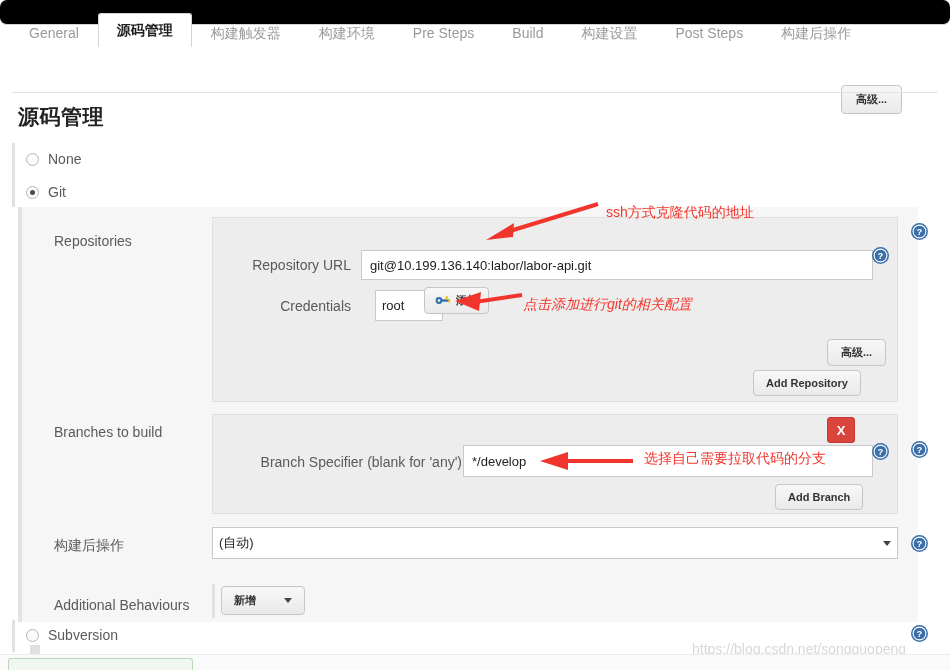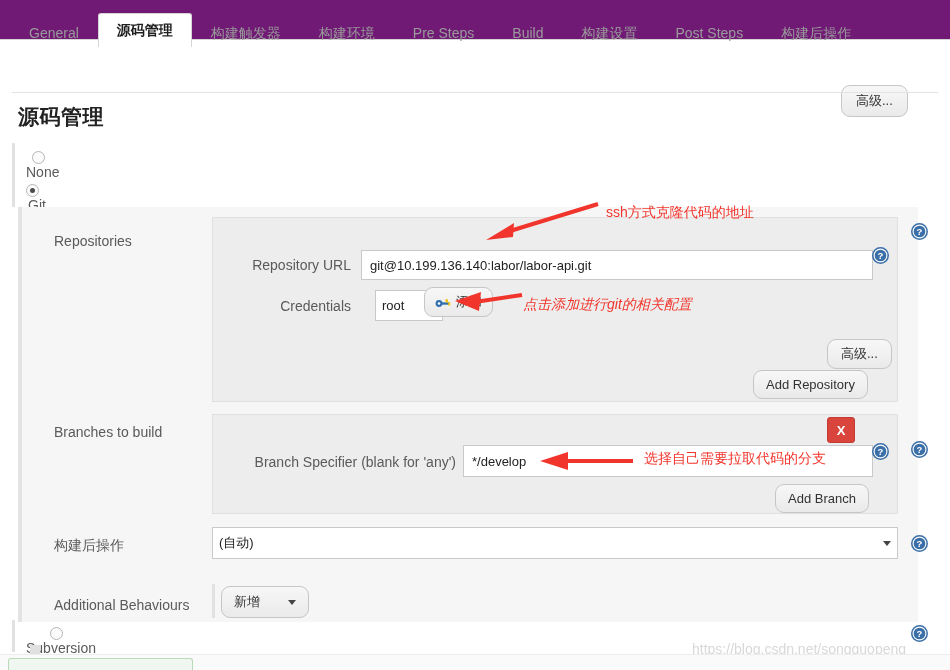--- a/index.html
+++ b/index.html
@@ -7,23 +7,24 @@
     margin: 0; padding: 0;
     width: 950px; height: 670px;
     background: #fff;
     font-family: "Liberation Sans", "DejaVu Sans", sans-serif;
     overflow: hidden;
   }
   #root { position: relative; width: 950px; height: 670px; background: #fff; }
 
   
   .tabbar {
-    position: absolute; left: 0; top: 0; width: 950px; height: 40px;
-    background: #701a75;
+    position: absolute; left: 0; top: 0; width: 950px; height: 25px;
+    background: #000000;
     border-bottom: 1px solid #d4d4d4;
+    border-radius: 7px;
   }
   .tabs { position: absolute; left: 10px; top: 0; height: 40px; display: flex; align-items: flex-end; }
   .tab {
     height: 32px; line-height: 32px;
     padding: 0 18px;
     font-size: 14px;
     color: #9a9a9a;
     border: 1px solid transparent;
     border-bottom: none;
     white-space: nowrap;
@@ -46,41 +47,42 @@
   .tab.active:after {
     content: ""; position: absolute; left: 0; right: 0; bottom: -1px; height: 2px; background: #fff;
   }
 
   
   .topbtn-row { position: absolute; left: 0; top: 41px; width: 950px; height: 48px; background: #fff; }
   .btn {
     display: inline-block;
     background: linear-gradient(#f7f7f7, #eaeaea);
     border: 1px solid #c6c6c6;
-    border-radius: 9px;
+    border-radius: 4px;
     color: #333;
-    font-size: 13px;
+    font-size: 11px;
     padding: 5px 12px;
     cursor: pointer;
     white-space: nowrap;
     font-family: "Liberation Sans", "DejaVu Sans", sans-serif;
+    font-weight: bold;
   }
   #adv-top { position: absolute; left: 841px; top: 44px; padding: 6px 14px; }
 
   .hr-line { position: absolute; left: 12px; top: 92px; width: 926px; height: 1px; background: #e3e3e3; }
 
   
   .section-title {
     position: absolute; left: 18px; top: 103px;
     font-size: 21px; font-weight: bold; color: #222;
     letter-spacing: 0.5px;
   }
 
   
-  .radio-row { position: absolute; display: flex; align-items: center; flex-direction: column; }
+  .radio-row { position: absolute; display: flex; align-items: center; }
   .radio {
     width: 13px; height: 13px; border-radius: 50%;
     border: 1px solid #b5b5b5; background: #fbfbfb;
     display: inline-block; position: relative; margin-right: 9px;
     flex: none;
   }
   .radio.checked:after {
     content: ""; position: absolute; left: 3px; top: 3px;
     width: 5px; height: 5px; border-radius: 50%; background: #4a4a4a;
   }
@@ -217,21 +219,21 @@
       </div>
 
       <div class="btn" style="position:absolute; left:614px; top:121px; padding:5px 13px;">高级...</div>
     </div>
 
     <div class="btn" style="position:absolute; left:731px; top:163px; padding:6px 12px;">Add Repository</div>
 
     <div class="field-label" style="position:absolute; left:32px; top:217px;">Branches to build</div>
 
     <div class="inner-panel" style="left:190px; top:207px; width:686px; height:100px;">
-      <div class="sub-label" style="left:18px; top:39px; width:225px;">Branch Specifier (blank for 'any')</div>
+      <div class="sub-label" style="left:24px; top:39px; width:225px;">Branch Specifier (blank for 'any')</div>
       <input class="txt" style="left: 250px; top: 30px; width: 410px; height: 32px;" value="*/develop">
     </div>
 
     <div class="btn" style="position:absolute; left:753px; top:277px; padding:6px 12px;">Add Branch</div>
 
     <div class="field-label" style="position:absolute; left:32px; top:330px;">构建后操作</div>
     <div class="sel" style="left:190px; top:320px; width:686px; height:32px;">
       <div class="sel-inner">
         <span>(自动)</span>
         <span class="caret"></span>

